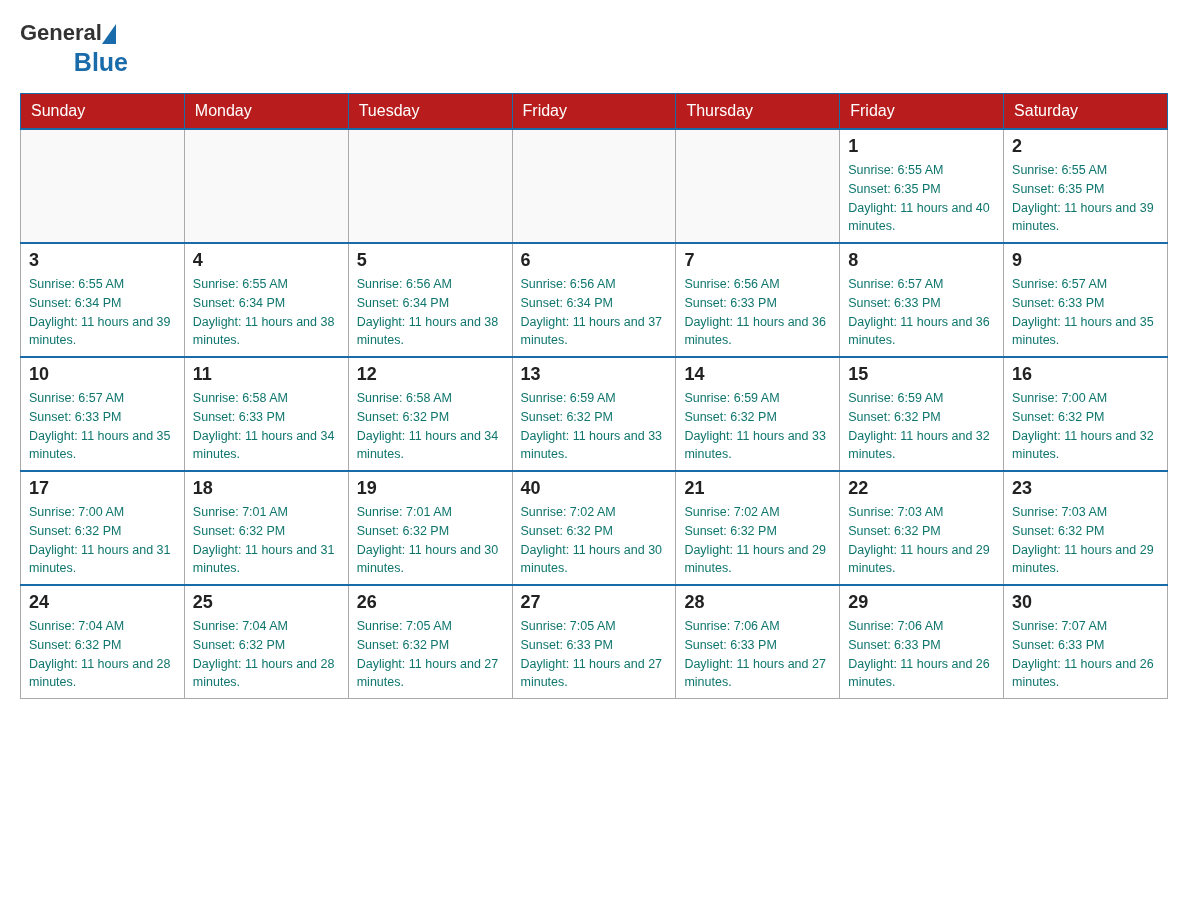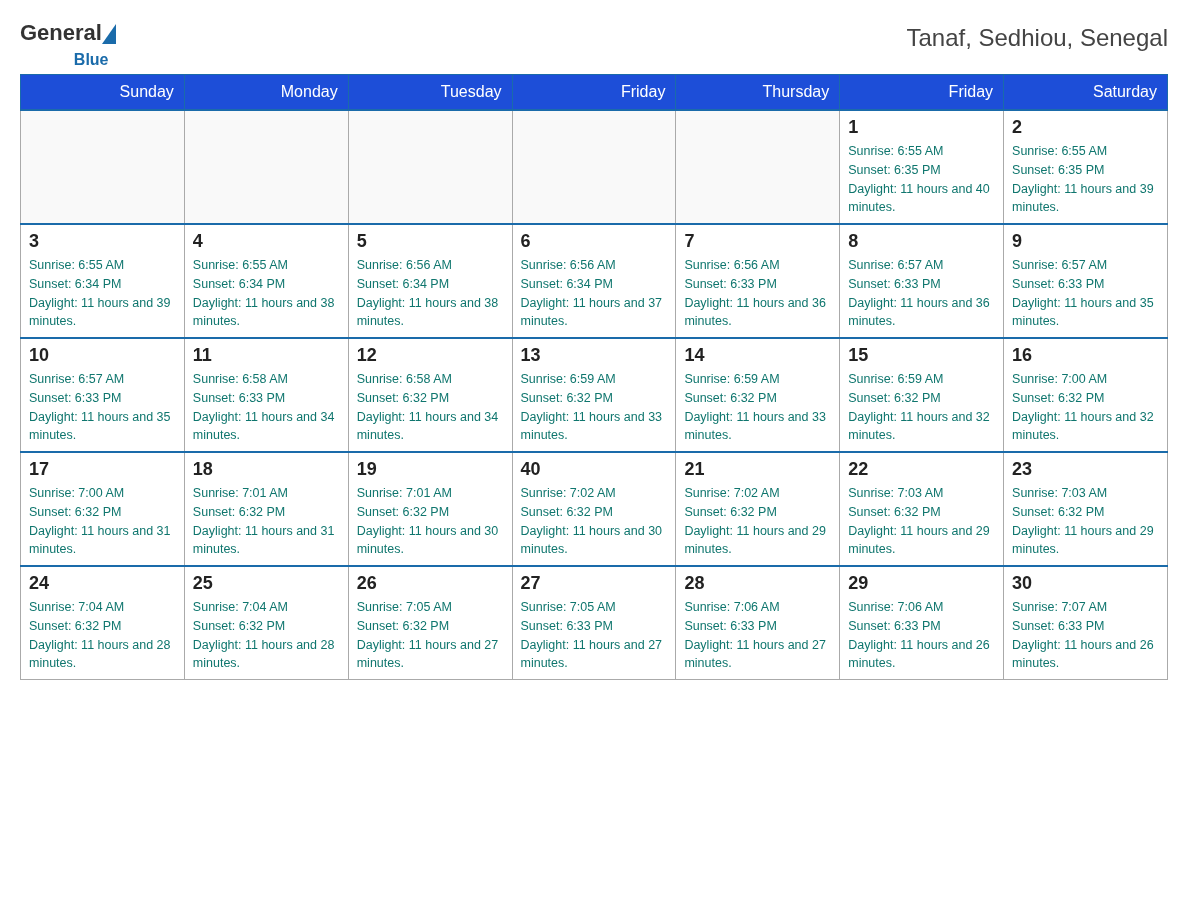--- a/index.html
+++ b/index.html
@@ -6,43 +6,43 @@
     body {
       font-family: Arial, sans-serif;
       background: #fff;
       padding: 20px;
       width: 1188px;
       min-height: 918px;
     }
     .header-area {
       display: flex;
       justify-content: space-between;
-      align-items: flex-start;
-      margin-bottom: 2px;
+      align-items: flex-end;
+      margin-bottom: 16px;
     }
     .logo {
       display: flex;
       align-items: center;
       gap: 4px;
     }
     .logo-text-general {
       font-size: 22px;
       font-weight: bold;
       color: #333;
     }
     .logo-triangle {
       width: 0;
       height: 0;
       border-left: 14px solid transparent;
       border-bottom: 20px solid #1a6baa;
       display: inline-block;
       margin-bottom: -2px;
     }
     .logo-blue {
-      font-size: 16px;
+      font-size: 25px;
       font-weight: bold;
       color: #1a6baa;
       margin-top: 2px;
     }
     .logo-line2 {
       display: flex;
       align-items: center;
     }
     .title-area {
       text-align: right;
@@ -57,23 +57,23 @@
       font-size: 24px;
       color: #444;
       margin-top: 4px;
     }
     .calendar-table {
       width: 100%;
       border-collapse: collapse;
       table-layout: fixed;
     }
     .calendar-table th {
-      background-color: #1d4ed8;
+      background-color: #b91c1c;
       color: #fff;
-      text-align: right;
+      text-align: left;
       padding: 8px 10px;
       font-size: 16px;
       font-weight: normal;
       border: 1px solid #1a6baa;
     }
     .calendar-table td {
       vertical-align: top;
       border: 1px solid #aaa;
       padding: 6px 8px;
       height: 110px;
@@ -109,21 +109,20 @@
         <span class="logo-text-general">General</span>
         <span class="logo-triangle"></span>
       </div>
       <div class="logo-line2">
         <span style="font-size:22px;color:#fff;visibility:hidden;">Gene</span>
         <span class="logo-blue">Blue</span>
       </div>
     </div>
   </div>
   <div class="title-area">
-    <div class="calendar-subtitle">Tanaf, Sedhiou, Senegal</div>
   </div>
 </div>
 
 <table class="calendar-table">
   <thead>
     <tr>
       <th>Sunday</th>
       <th>Monday</th>
       <th>Tuesday</th>
       <th>Friday</th>

